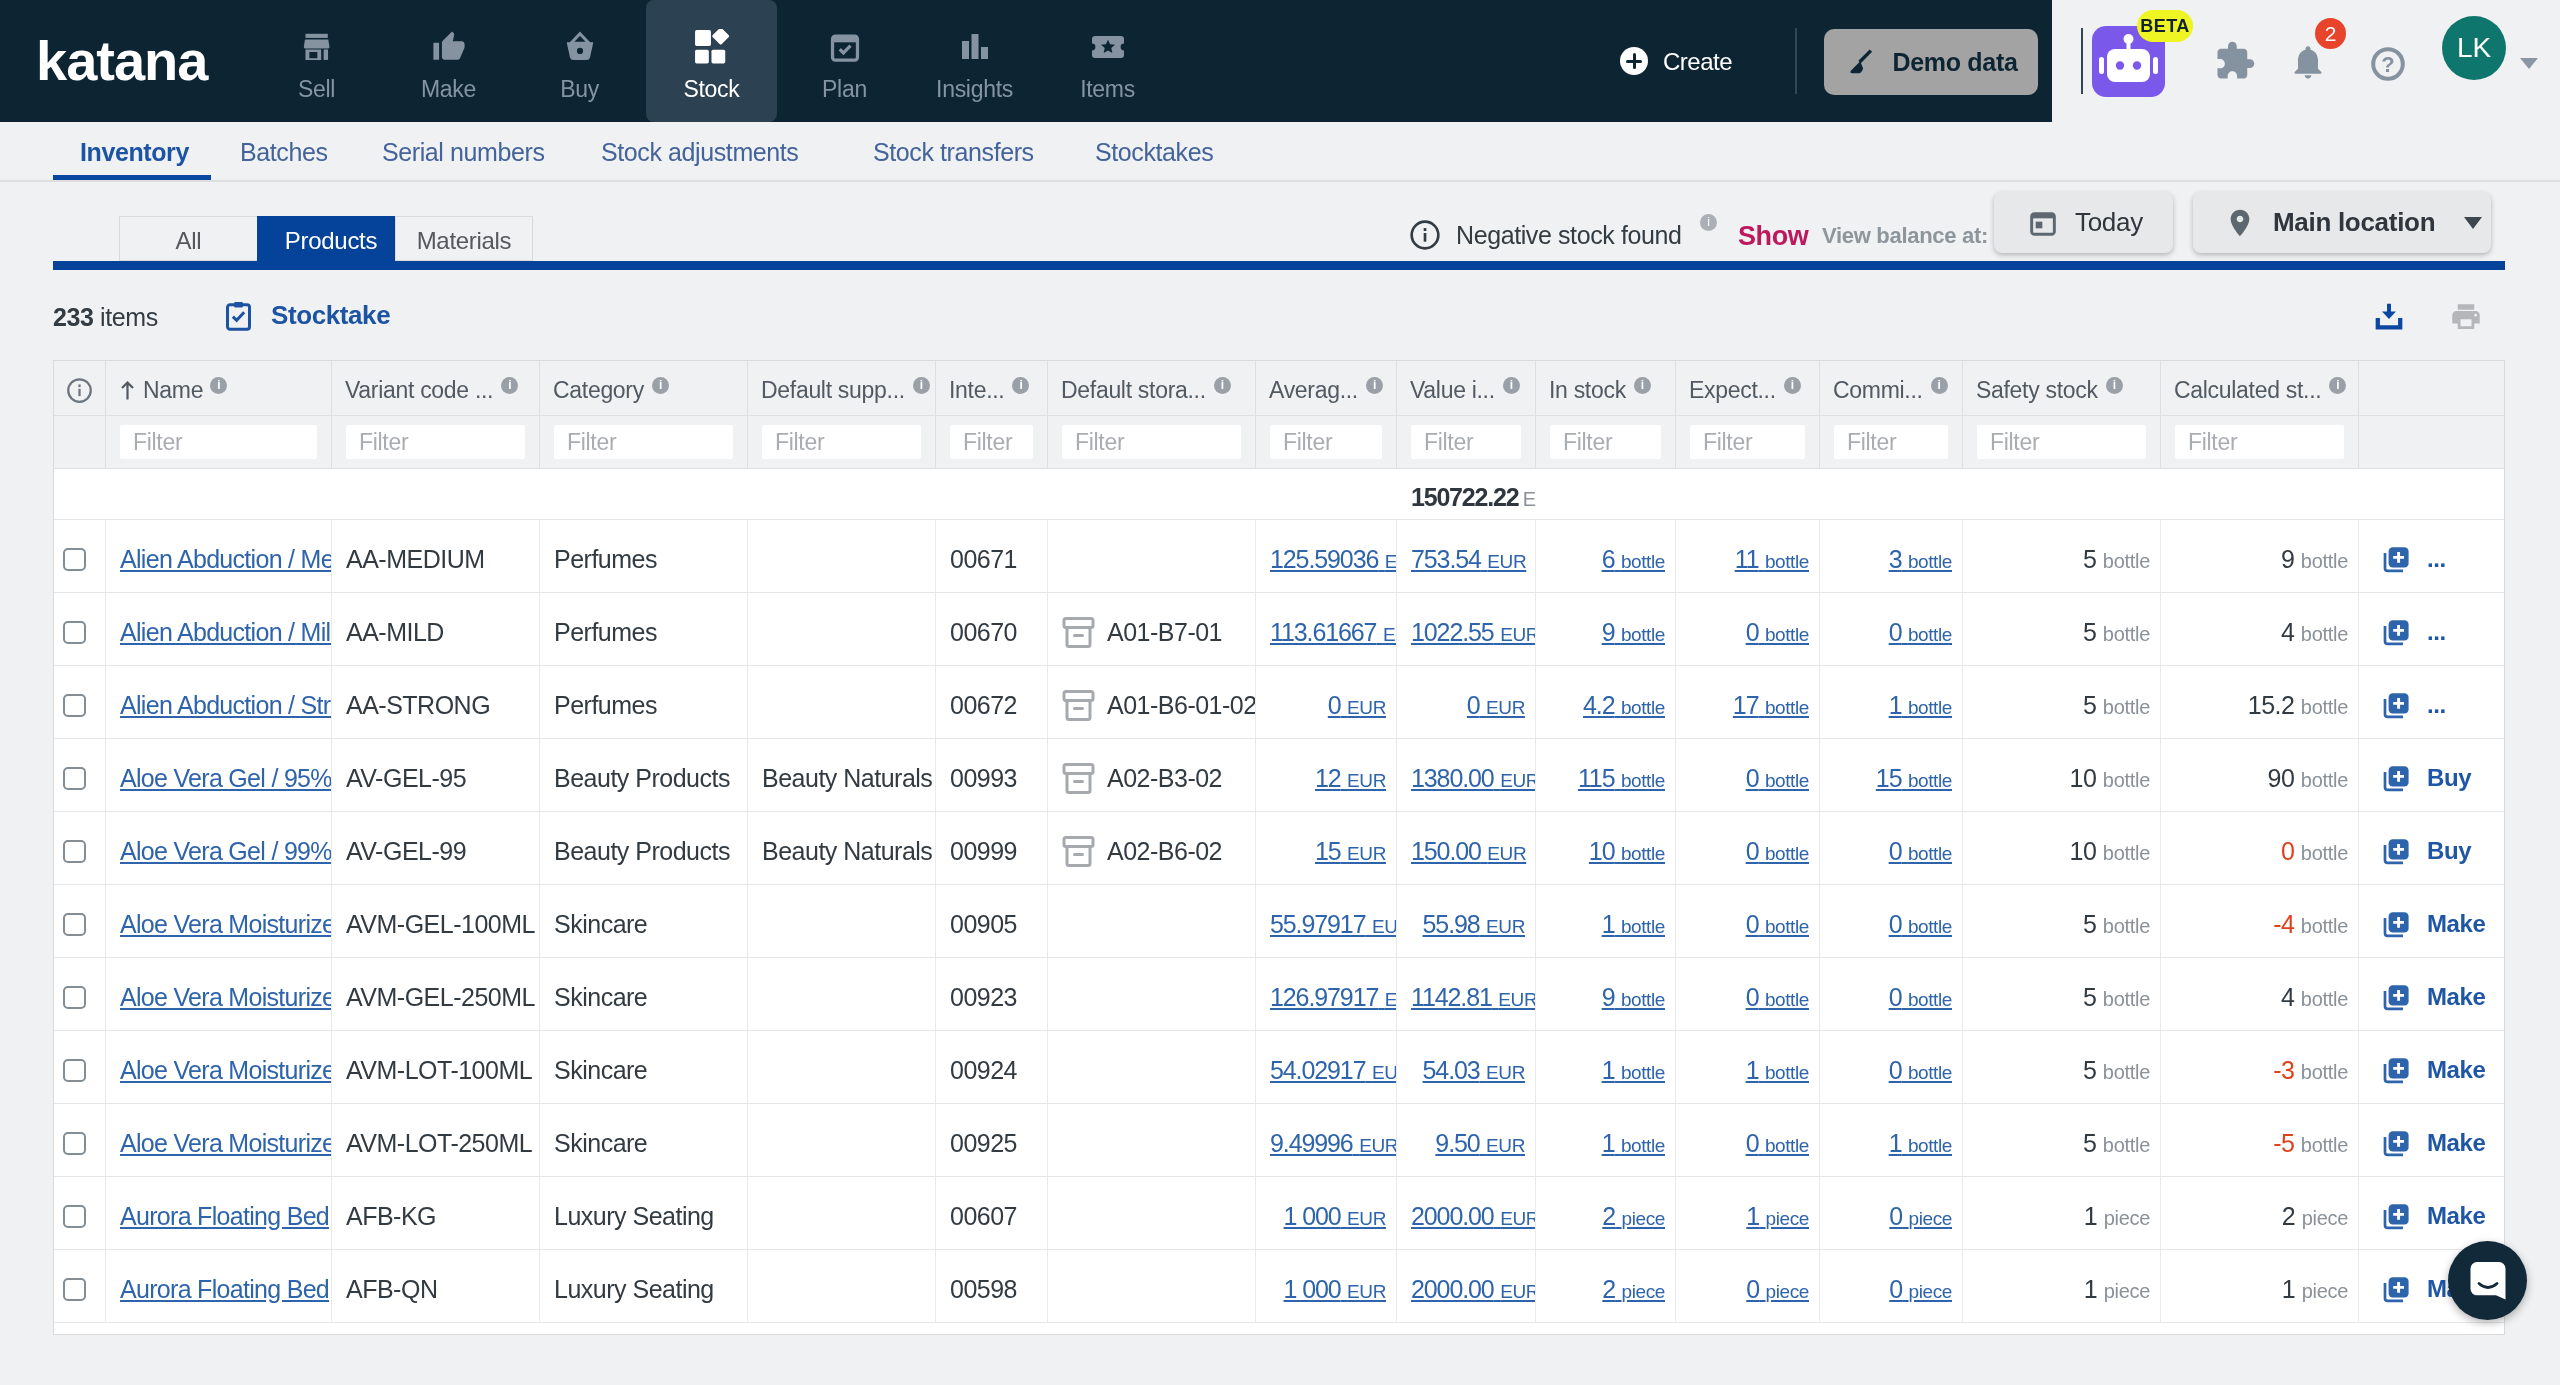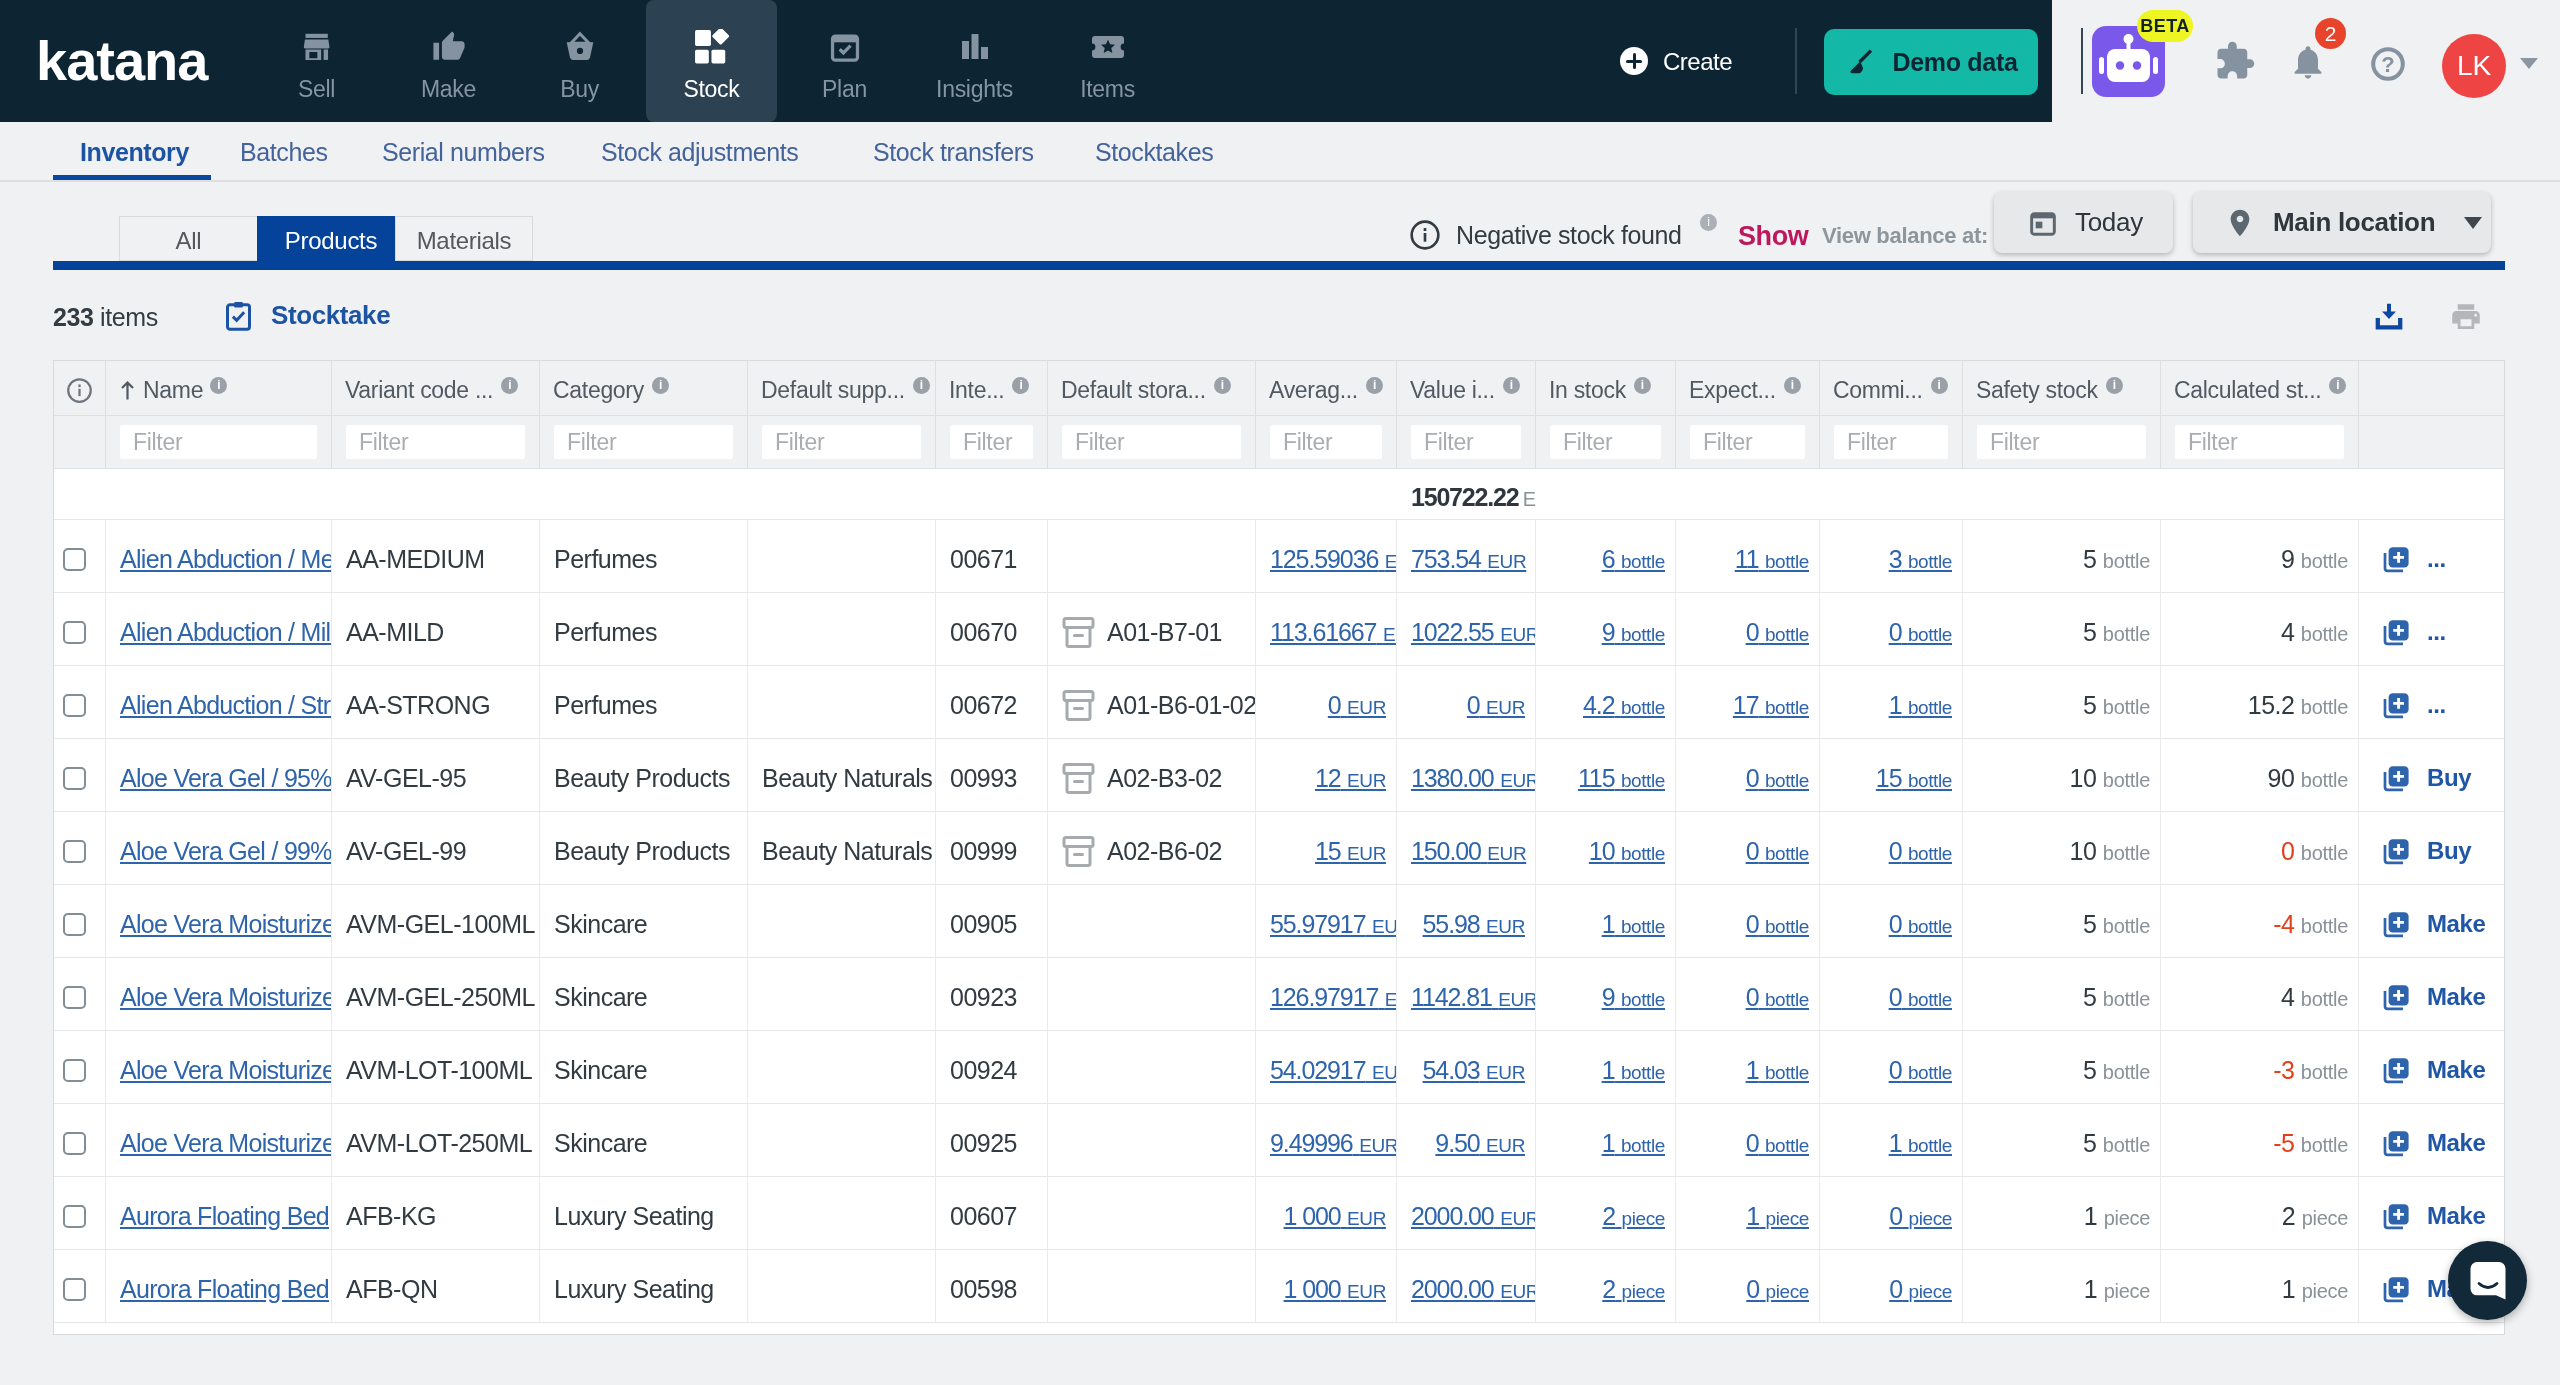--- a/index.html
+++ b/index.html
@@ -13,25 +13,25 @@
 .navitem { position:absolute; top:0; width:131px; height:122px; text-align:center; color:#8494a3; }
 .navitem .ic { position:absolute; top:30px; left:0; width:131px; height:34px; display:flex; align-items:center; justify-content:center; }
 .navitem .lb { position:absolute; top:76px; width:131px; font-size:23px; letter-spacing:-0.3px; }
 .navitem.sel { background:#2c4151; border-radius:8px; }
 .navitem.sel .lb { color:#fff; }
 .tsep { position:absolute; top:28px; width:2px; height:66px; background:#324655; }
 .create-circle { position:absolute; top:47px; width:28px; height:28px; border-radius:50%; background:#fff; }
 .create-circle:before { content:""; position:absolute; left:6px; top:12.5px; width:16px; height:3.5px; background:#0d2433; border-radius:2px;}
 .create-circle:after { content:""; position:absolute; left:12.5px; top:6px; width:3.5px; height:16px; background:#0d2433; border-radius:2px;}
 .create-text { position:absolute; top:48px; color:#fff; font-size:24px; letter-spacing:-0.5px; }
-.demo-btn { position:absolute; left:1824px; top:29px; width:214px; height:66px; background:#14b8a6; border-radius:10px; color:#0d2433; font-size:25px; font-weight:bold; display:flex; align-items:center; justify-content:center; gap:14px; letter-spacing:-0.3px; }
+.demo-btn { position:absolute; left:1824px; top:29px; width:214px; height:66px; background:#a3a3a3; border-radius:10px; color:#0d2433; font-size:25px; font-weight:bold; display:flex; align-items:center; justify-content:center; gap:14px; letter-spacing:-0.3px; }
 .robot { position:absolute; left:2092px; top:26px; width:73px; height:71px; background:#7a58ea; border-radius:14px; }
 .beta { position:absolute; left:2137px; top:10px; width:56px; height:32px; background:#eef522; border-radius:16px; color:#14222e; font-size:18px; font-weight:bold; text-align:center; line-height:32px; letter-spacing:0.5px;}
 .badge { position:absolute; left:2315px; top:18px; width:31px; height:31px; border-radius:50%; background:#e8442c; color:#fff; font-size:21px; text-align:center; line-height:31px; }
-.avatar { position:absolute; left:2442px; top:34px; width:64px; height:64px; border-radius:50%; background:#ef4444; color:#fff; font-size:28px; display:flex; align-items:center; justify-content:center; }
+.avatar { position:absolute; left:2442px; top:16px; width:64px; height:64px; border-radius:50%; background:#0f766e; color:#fff; font-size:28px; display:flex; align-items:center; justify-content:center; }
 .caret { position:absolute; left:2520px; top:58px; width:0; height:0; border-left:9px solid transparent; border-right:9px solid transparent; border-top:11px solid #8a97a3; }
 
 
 .subnav { position:absolute; left:0; top:122px; width:2560px; height:60px; background:#f0f1f2; border-bottom:2px solid #dcdee0; }
 .snlink { position:absolute; top:16px; font-size:25px; color:#44639a; letter-spacing:-0.4px; }
 .snlink.active { color:#1d53a3; font-weight:bold; }
 .sn-underline { position:absolute; left:53px; top:53px; width:158px; height:5px; background:#0a47a0; }
 
 
 .tabs { position:absolute; left:119px; top:216px; height:45px; display:flex; }

